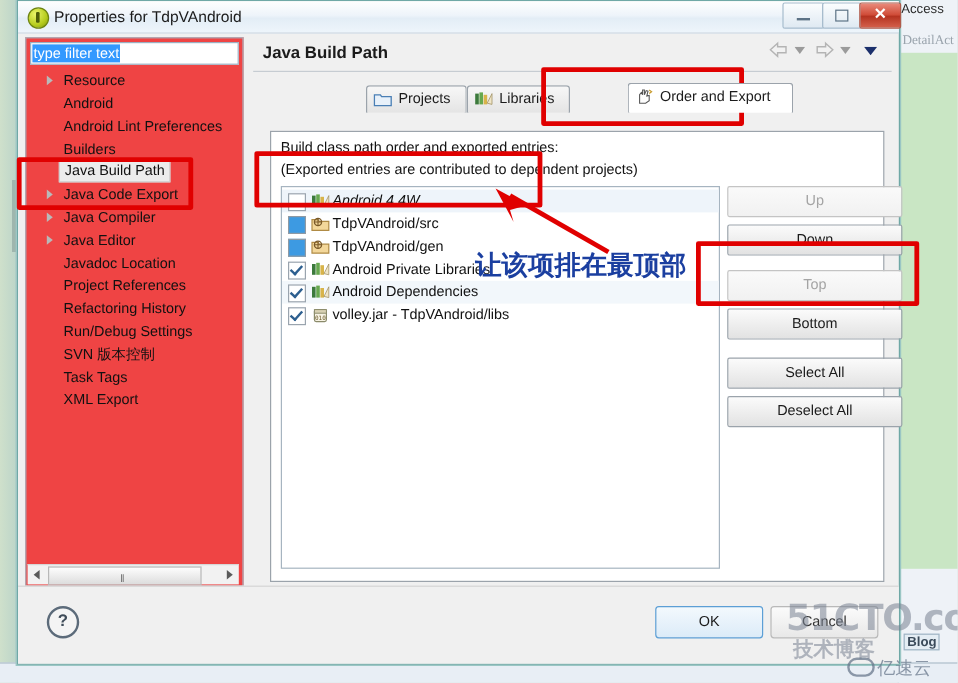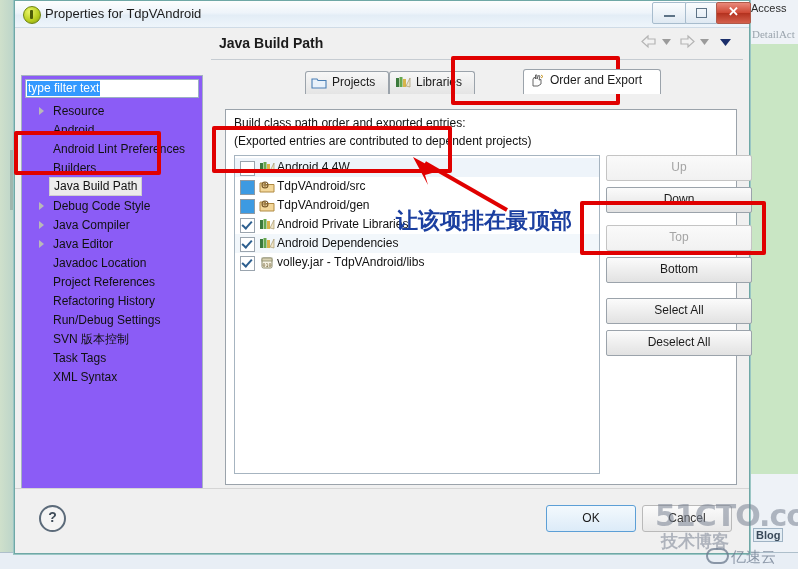--- a/index.html
+++ b/index.html
@@ -46,21 +46,21 @@
   #btn-close span{position:absolute;left:0;top:1px;width:33px;text-align:center;color:#fff;font-size:13px;font-weight:bold;}
 
   
   #dlg-toolbar{position:absolute;right:4px;top:32px;width:105px;height:20px;}
   .navarrow{position:absolute;top:1px;width:18px;height:15px;}
   .navarrow svg{display:block;}
   .caret{position:absolute;top:6px;width:9px;height:6px;}
   .caret svg{display:block;}
 
   
-  #left-pane{position:absolute;left:6px;top:30px;width:180px;height:456px;background:#8b5cf6;border:1px solid #a6b4c0;margin-top:44px;}
+  #left-pane{position:absolute;left:6px;top:30px;width:180px;height:456px;background:#ef4444;border:1px solid #a6b4c0;}
   #filter-input{position:absolute;left:3px;top:3px;width:172px;height:17px;border:1px solid #9bb0c2;background:#fff;}
   #filter-input .sel{position:absolute;left:1px;top:1px;background:#3399ff;color:#fff;font-size:12px;padding:0 1px;line-height:15px;}
   .tree-item{position:absolute;left:0;width:180px;height:18px;font-size:12px;color:#111;line-height:18px;white-space:nowrap;}
   .tree-item .lbl{position:absolute;left:31px;top:0;}
   .tree-item .arrow{position:absolute;left:17px;top:5px;width:0;height:0;
      border-left:5px solid #b9b9b9;border-top:4px solid transparent;border-bottom:4px solid transparent;}
   .tree-item.sel .lbl{background:#ececec;border:1px solid #cfcfcf;padding:0 4px;left:27px;top:-1px;line-height:17px;}
   #tree-hscroll{position:absolute;left:1px;bottom:1px;width:176px;height:16px;background:#f2f2f2;border-top:1px solid #d7d7d7;}
   #tree-hscroll .arr{position:absolute;top:0;width:16px;height:16px;}
   #tree-hscroll .arr.l{left:0;}
@@ -208,21 +208,21 @@
           <span class="lbl">Android Lint Preferences</span>
         </div>
         <div class="tree-item" style="top: 83px;">
           <span class="lbl">Builders</span>
         </div>
         <div class="tree-item sel" style="top: 102px;">
           <span class="lbl">Java Build Path</span>
         </div>
         <div class="tree-item" style="top: 121px;">
           <span class="arrow"></span>
-          <span class="lbl">Debug Code Style</span>
+          <span class="lbl">Java Code Export</span>
         </div>
         <div class="tree-item" style="top: 140px;">
           <span class="arrow"></span>
           <span class="lbl">Java Compiler</span>
         </div>
         <div class="tree-item" style="top: 159px;">
           <span class="arrow"></span>
           <span class="lbl">Java Editor</span>
         </div>
         <div class="tree-item" style="top: 178px;">
@@ -237,21 +237,21 @@
         <div class="tree-item" style="top: 235px;">
           <span class="lbl">Run/Debug Settings</span>
         </div>
         <div class="tree-item" style="top: 254px;">
           <span class="lbl">SVN 版本控制</span>
         </div>
         <div class="tree-item" style="top: 273px;">
           <span class="lbl">Task Tags</span>
         </div>
         <div class="tree-item" style="top: 292px;">
-          <span class="lbl">XML Syntax</span>
+          <span class="lbl">XML Export</span>
         </div>
       </div>
     <div id="tree-hscroll">
       <div class="arr l">
         <svg width="16" height="16" viewBox="0 0 16 16">
             <path d="M10 4 L5 8 L10 12 Z" fill="#5a5a5a"></path>
           </svg>
       </div>
       <div class="thumb">
         <i>‖</i>
@@ -291,21 +291,21 @@
                 <path d="M12 2 l2 1.5 l-2 1.5" stroke="#c89a2a" stroke-width="1" fill="none"></path>
               </svg></span>
             <span class="tl">Order and Export</span>
           </div>
         </div>
       <div id="tabbody">
         <div id="desc1">Build class path order and exported entries:</div>
         <div id="desc2">(Exported entries are contributed to dependent projects)</div>
 
         <div id="listbox">
-            <div class="lrow hl" style="top: 2px;">
+            <div class="lrow hl" style="top: 2px; font-style: italic;">
               <span class="cb"></span>
               <span class="ic"><svg width="16" height="15" viewBox="0 0 16 15">
                   <rect x="1" y="3" width="3" height="9" fill="#3c7a3c"></rect>
                   <rect x="4.5" y="2" width="3" height="10" fill="#66a84f"></rect>
                   <rect x="8" y="4" width="3" height="8" fill="#d8b44a"></rect>
                   <path d="M11 11 L15 3 L15 12 Z" fill="#f0e6c8" stroke="#9a8a5a" stroke-width=".6"></path>
                 </svg></span>
               <span class="lb">Android 4.4W</span>
             </div>
             <div class="lrow" style="top: 21px;">

